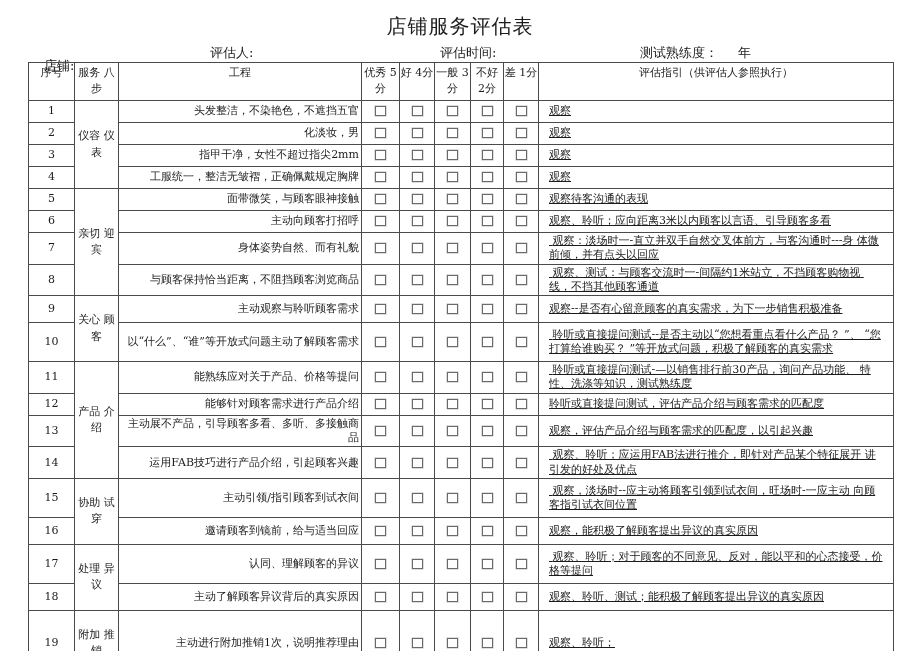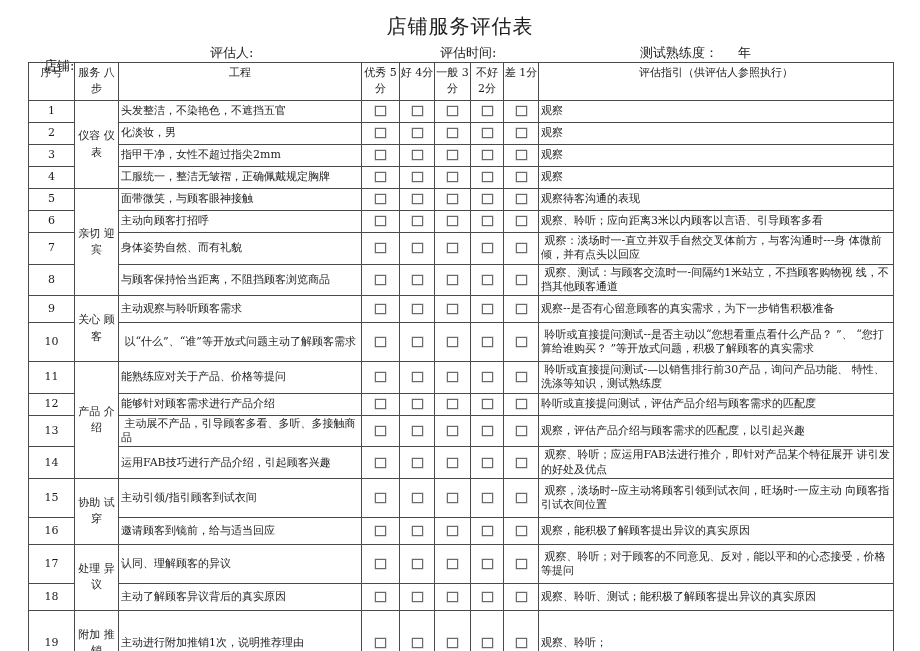--- a/index.html
+++ b/index.html
@@ -24,22 +24,22 @@
   table {
     position:absolute; top:62px; left:28px; width:865px;
     border-collapse:collapse; table-layout:fixed; font-size:11px;
   }
   table { border:1.5px solid #3a3a3a; }
   th, td { border:1px solid #4a4a4a; font-weight:normal; }
   thead th { height:38px; vertical-align:top; padding-top:2px; text-align:center; line-height:1.45; }
   td { height:22px; line-height:1.3; vertical-align:middle; }
   .c-no    { text-align:center; }
   .c-group { text-align:center; padding:16px 3px; line-height:1.5; }
-  .c-item  { padding:1px 2px; white-space:pre-wrap; word-break:break-all; }
-  .c-guide { padding:1px 2px; white-space:pre-wrap; word-break:break-all; }
+  .c-item  { padding:1px 2px; white-space:pre-wrap; word-break:break-all;text-align:right; }
+  .c-guide { padding:1px 10px; white-space:pre-wrap; word-break:break-all;text-decoration:underline; }
   .c-score { text-align:center; }
   .cb {
     display:inline-block; width:11px; height:10px;
     border:1px solid #6a6a6a; background:#fdfdfd; vertical-align:middle;
     box-shadow:0 0 0 0.5px #bbb;
   }
 </style>
 </head>
 <body>
 

